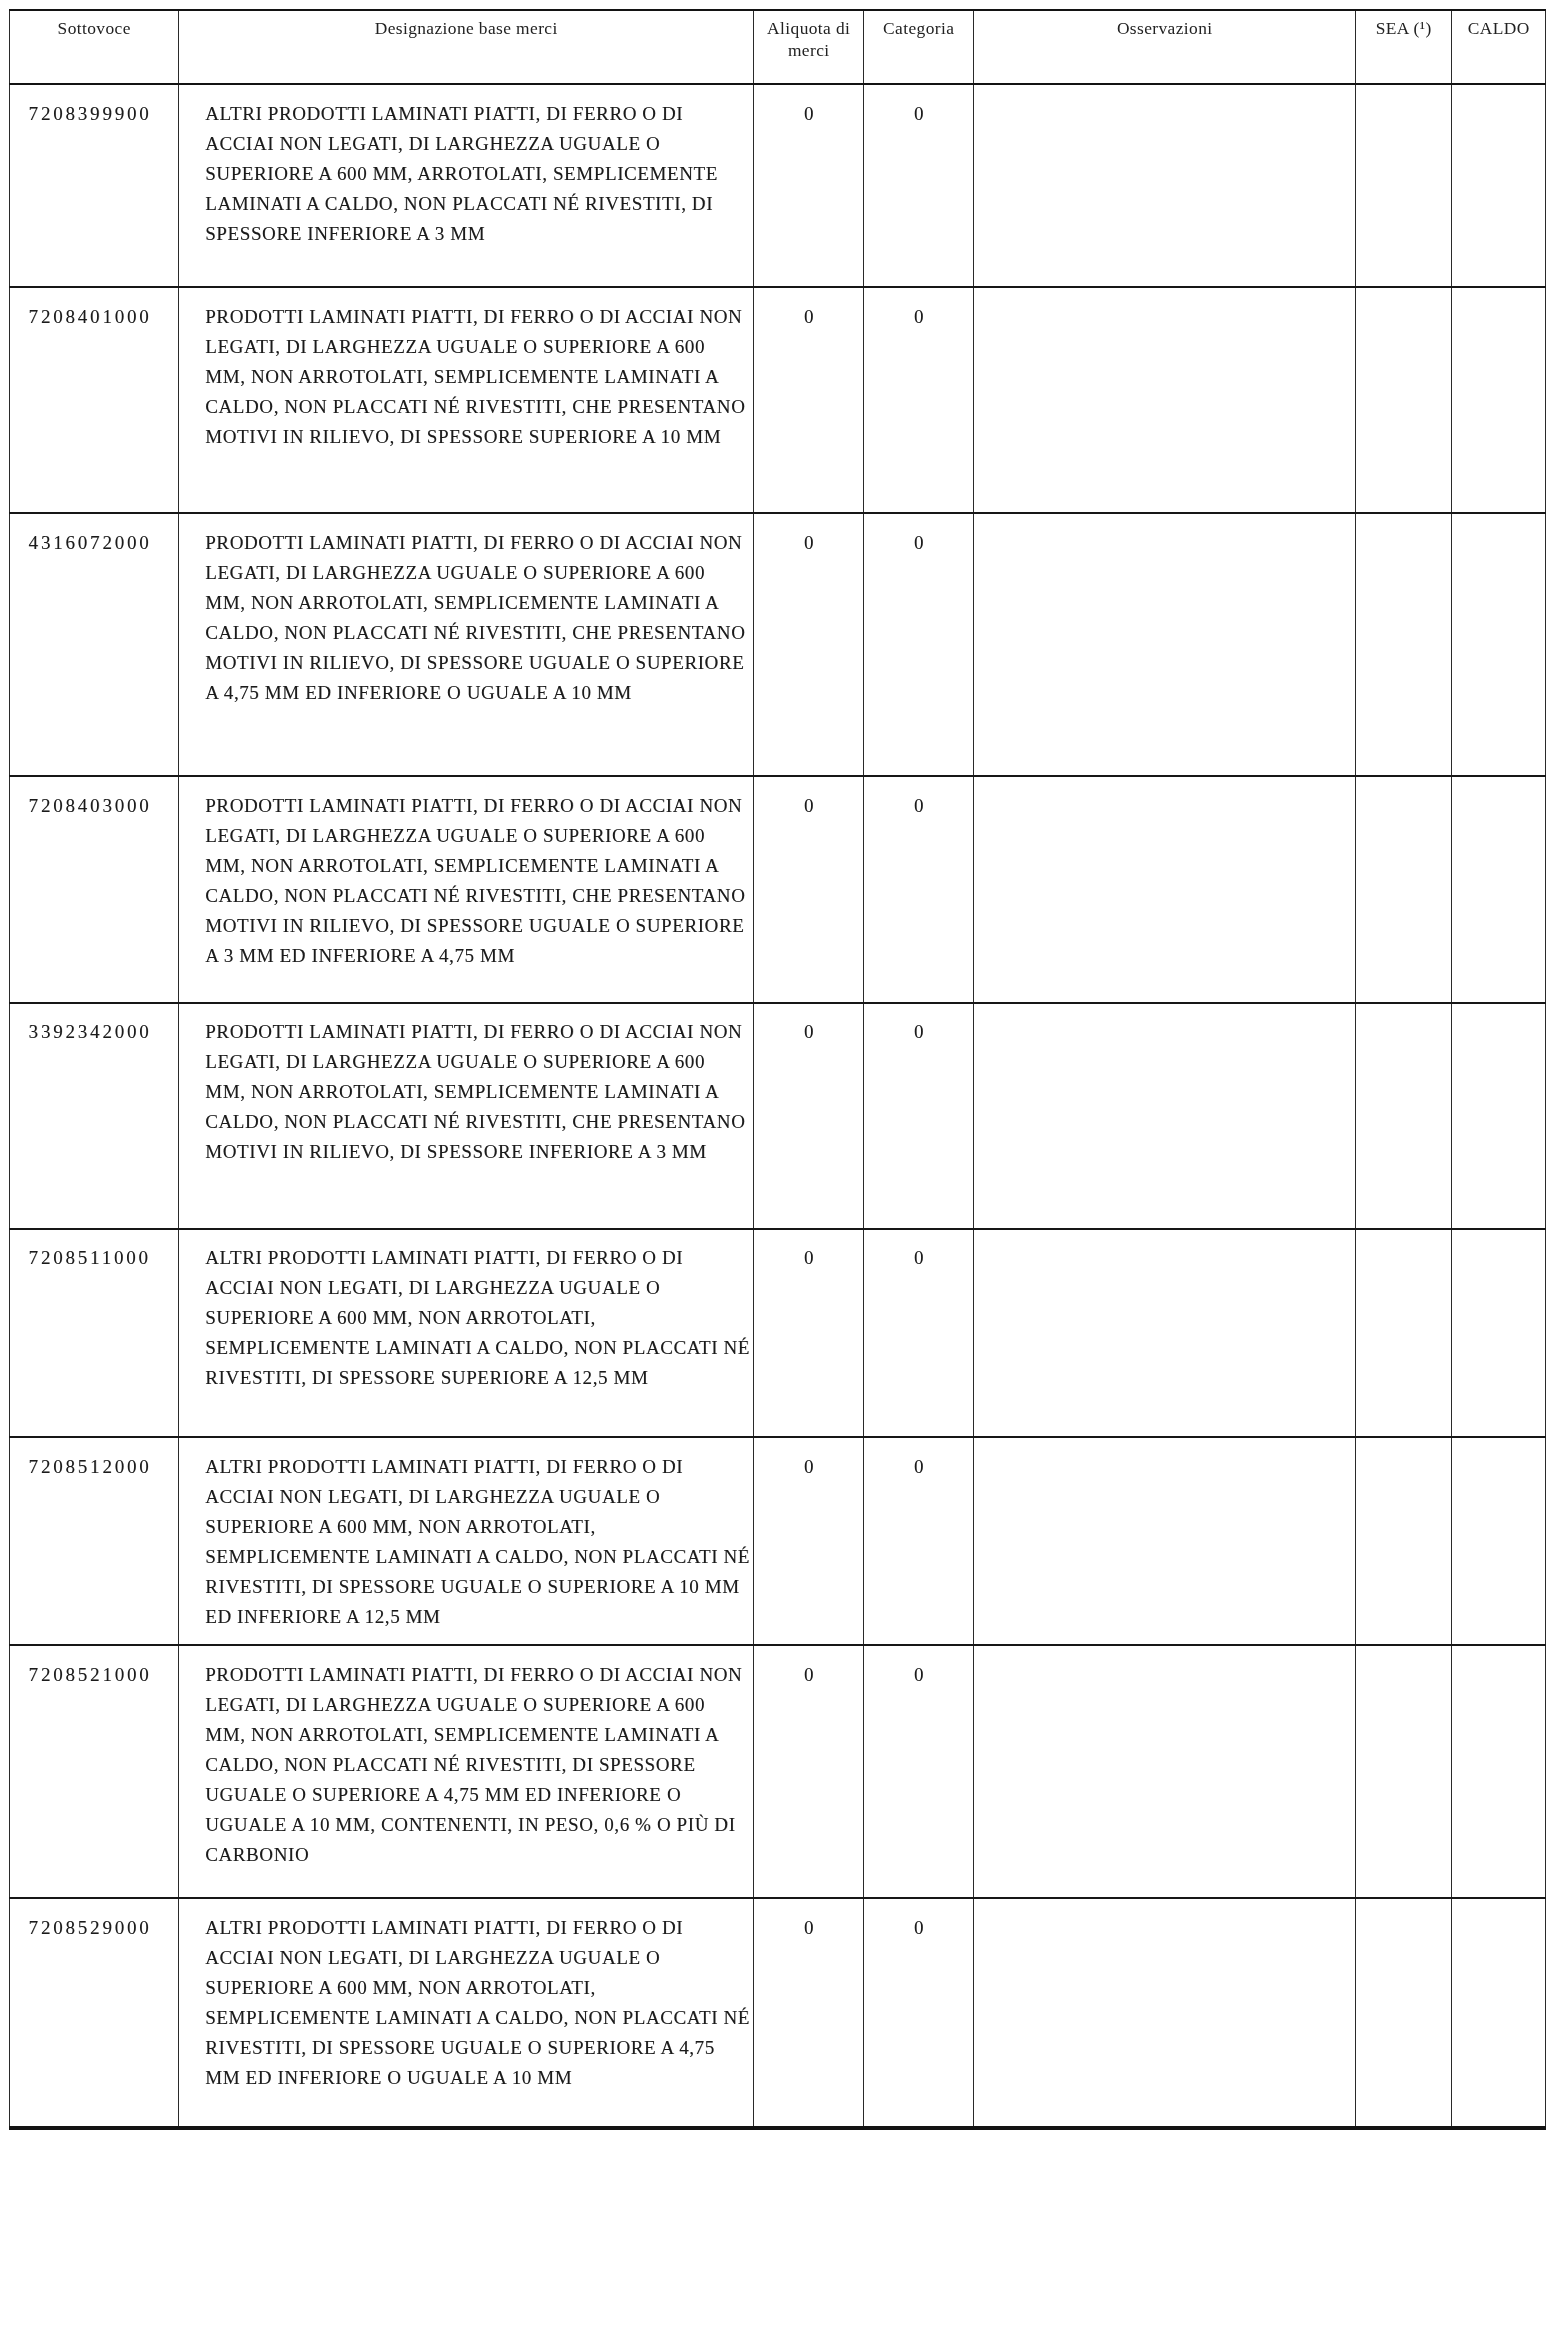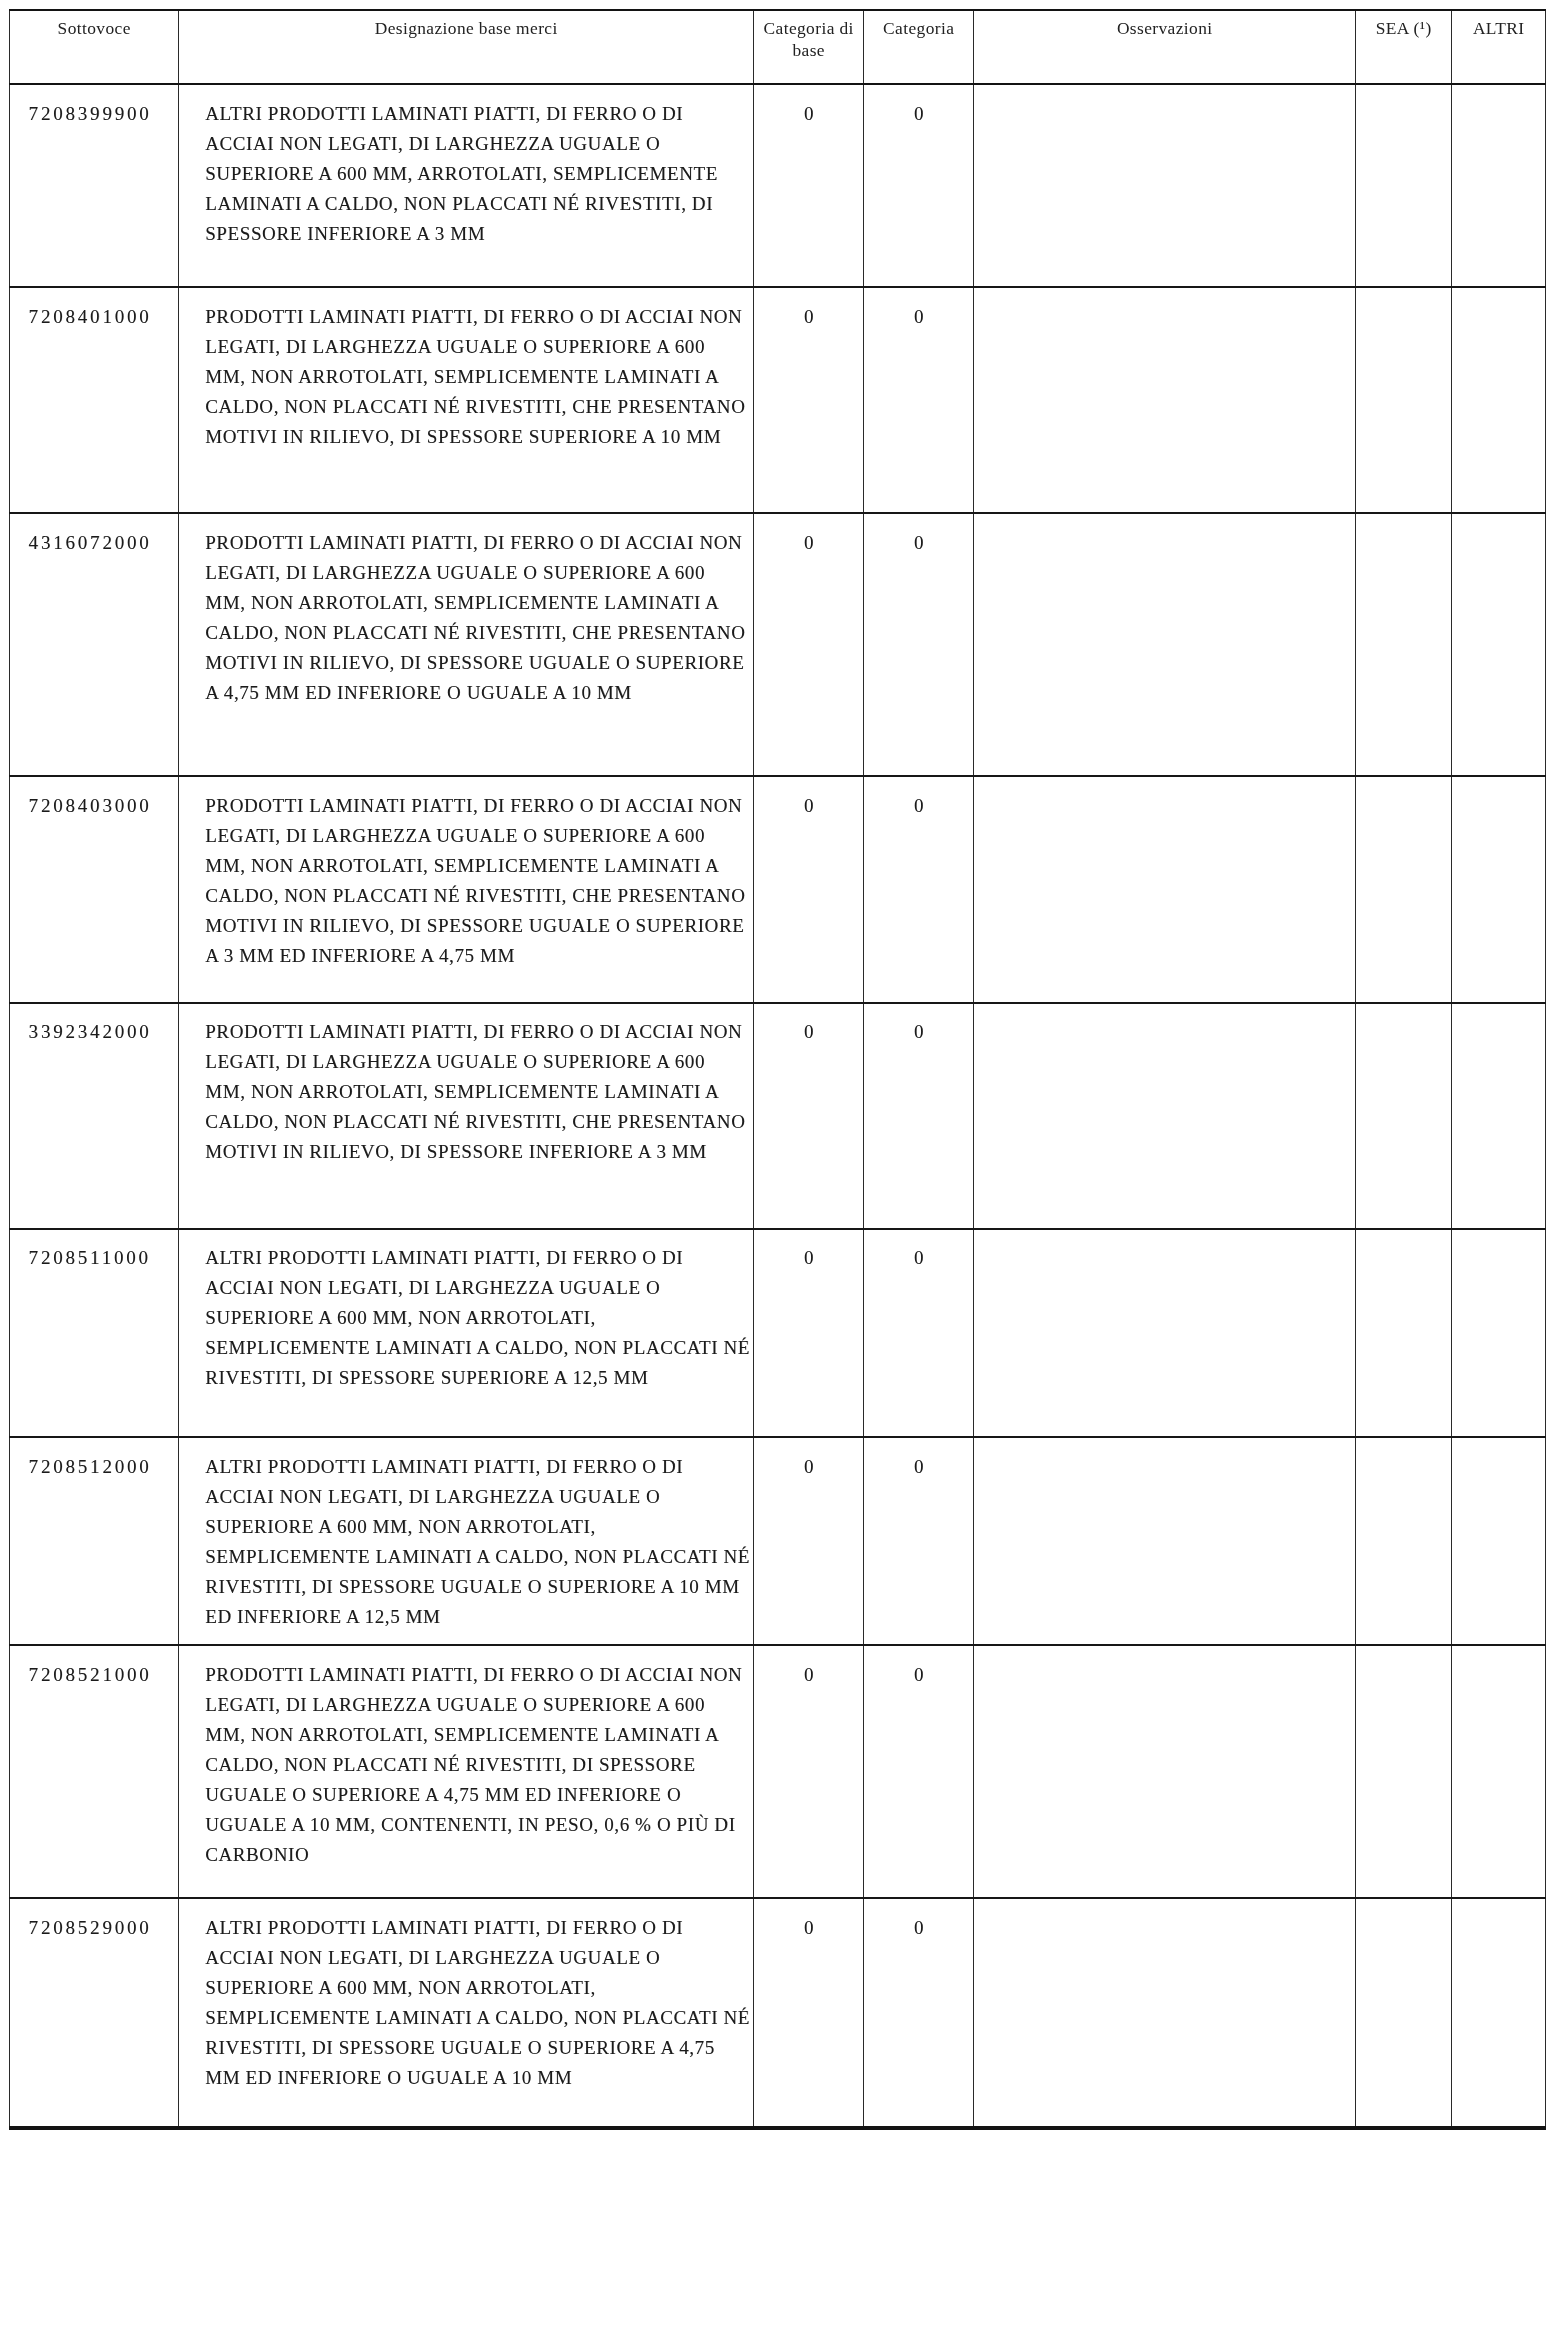--- a/index.html
+++ b/index.html
@@ -95,25 +95,25 @@
       <col style="width:110px">
       <col style="width:110px">
       <col style="width:382px">
       <col style="width:96px">
       <col style="width:94px">
     </colgroup>
     <thead>
       <tr>
         <th>Sottovoce</th>
         <th>Designazione base merci</th>
-        <th>Categoria di base</th>
+        <th>Aliquota di merci</th>
         <th>Categoria</th>
         <th>Osservazioni</th>
         <th>SEA (¹)</th>
-        <th>ALTRI</th>
+        <th>CALDO</th>
       </tr>
     </thead>
     <tbody>
       <tr class="r0">
         <td class="code">7208399900</td>
         <td class="desc">ALTRI PRODOTTI LAMINATI PIATTI, DI FERRO O DI ACCIAI NON LEGATI, DI LARGHEZZA UGUALE O SUPERIORE A 600 MM, ARROTOLATI, SEMPLICEMENTE LAMINATI A CALDO, NON PLACCATI NÉ RIVESTITI, DI SPESSORE INFERIORE A 3 MM</td>
         <td class="num">0</td>
         <td class="num">0</td>
         <td class="empty"></td>
         <td class="empty"></td>

